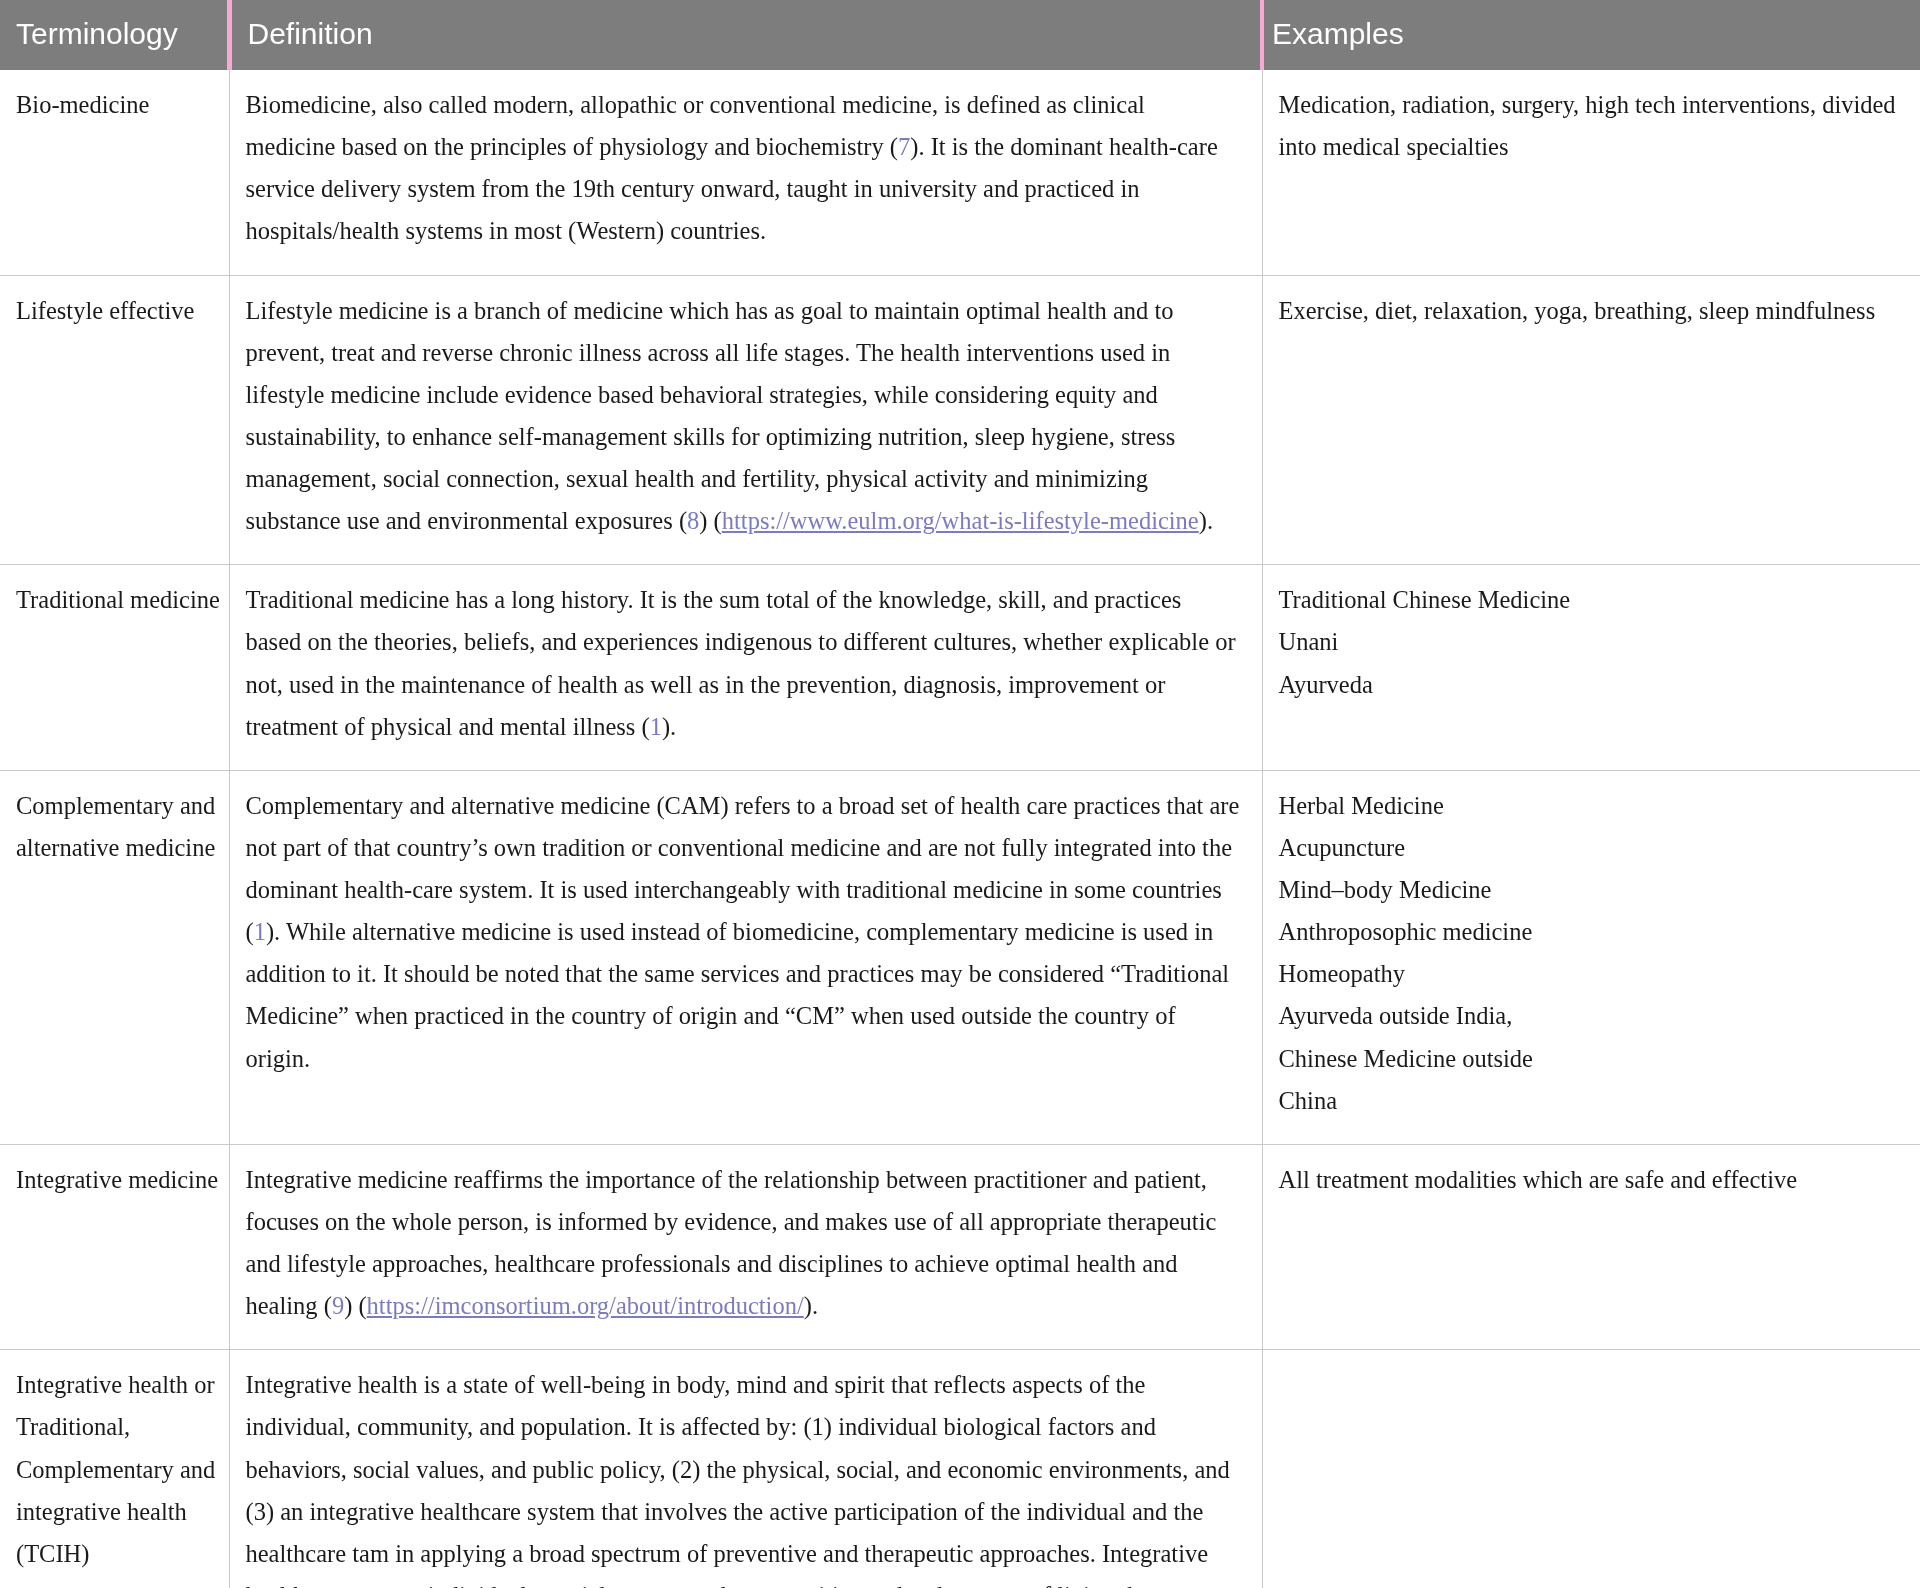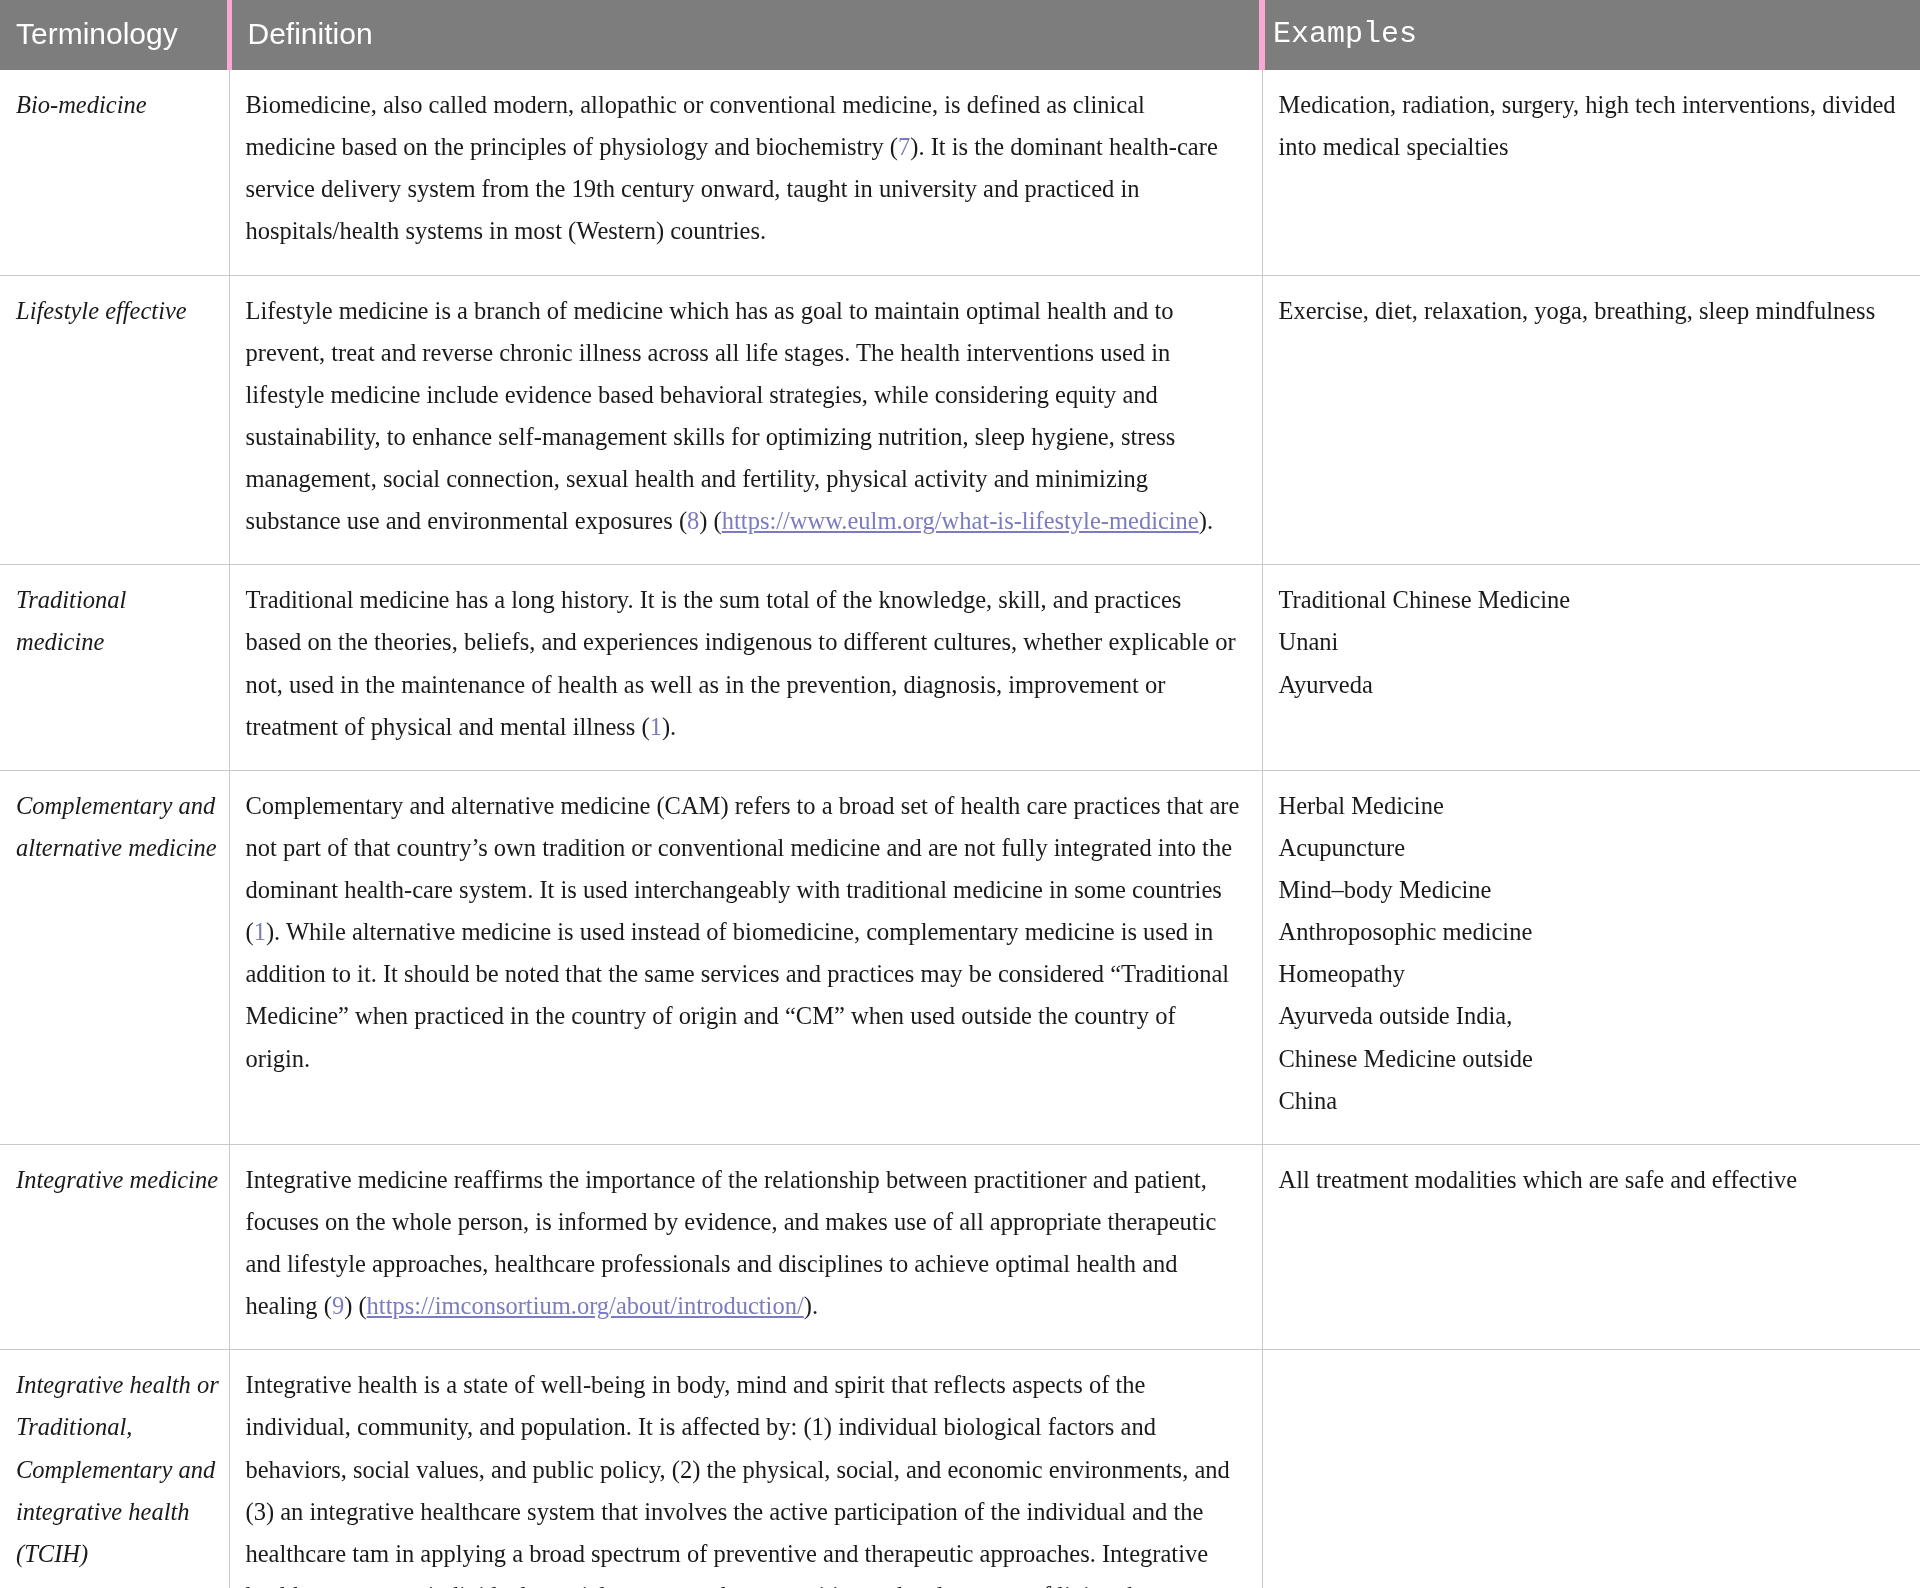--- a/index.html
+++ b/index.html
@@ -34,38 +34,38 @@
     font-size: 30px;
     line-height: 1.2;
     text-align: left;
     padding: 10px 14px 12px 14px;
     vertical-align: middle;
     border: none;
     height: 48px;
   }
   thead th.th-term { padding-left: 16px; }
   thead th.th-def  { border-left: 5px solid #f9a8d4; padding-left: 16px;}
-  thead th.th-exam { border-left: 6px solid #f9a8d4; padding-left: 8px; font-family: Liberation Mono, monospace;}
+  thead th.th-exam { border-left: 4px solid #f9a8d4; padding-left: 8px;}
 
   tbody td {
     font-size: 24.5px;
     line-height: 1.72;
     vertical-align: top;
     padding: 14px 16px 22px 16px;
     border-bottom: 1.4px solid #c9c9c9;
     background: #ffffff;
   }
   tbody tr td.cell-def,
   tbody tr td.cell-exam {
     border-left: 1.4px solid #c9c9c9;
   }
   tbody tr:last-child td {
     border-bottom: 1.4px solid #8c8c8c;
   }
-  td.cell-term { padding-right: 8px; font-style: italic; }
+  td.cell-term { padding-right: 8px; }
   td.cell-def  { padding-right: 22px; margin-top: 24px; }
   td.cell-exam { padding-right: 4px; }
   .link { color: #7b7bbf; text-decoration: underline; }
   .ref  { color: #7b7bbf; }
 
   
   .para { white-space: pre-wrap; }
   .exlist { white-space: pre-wrap; }
 </style>
 </head>

